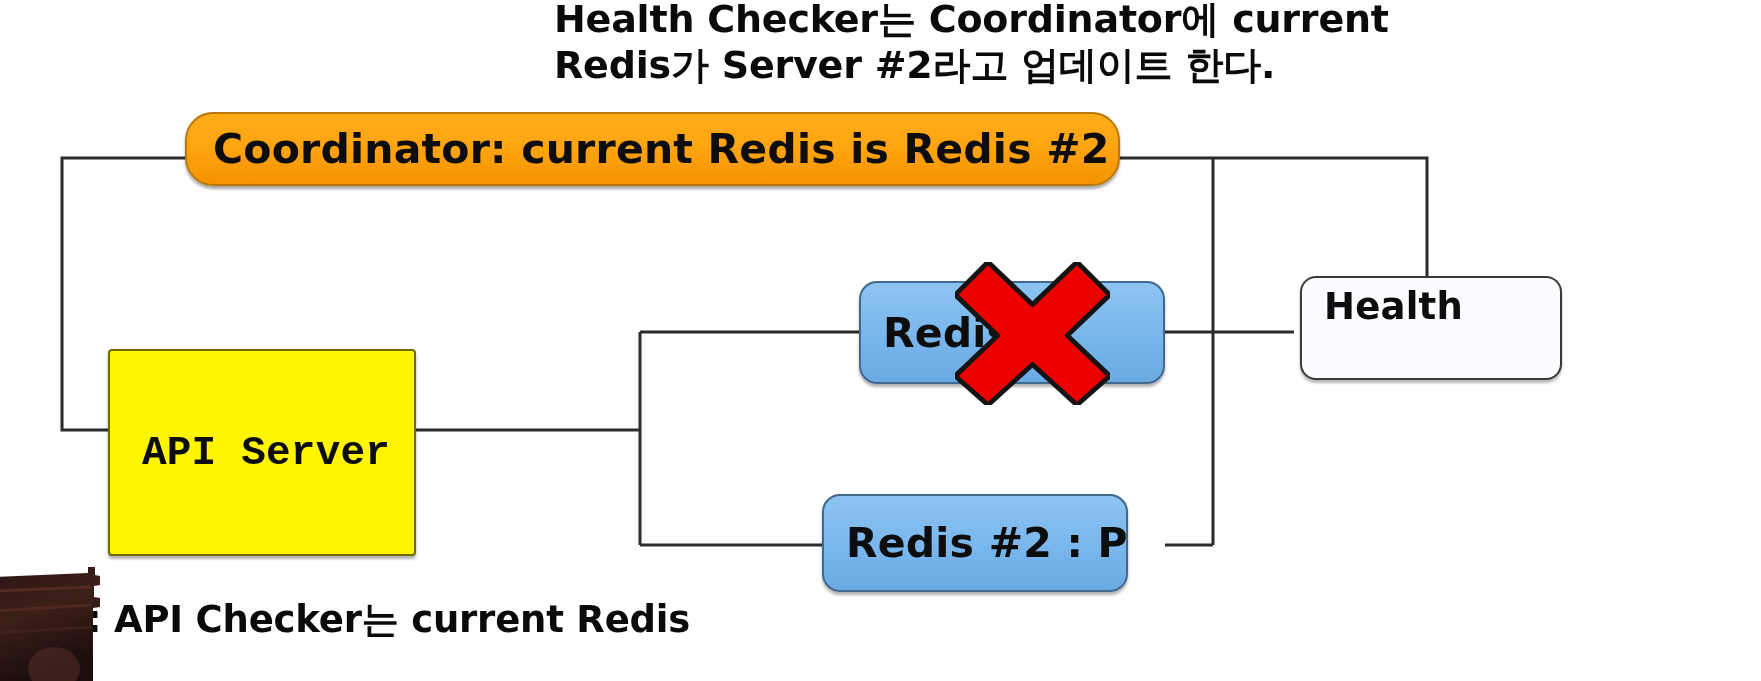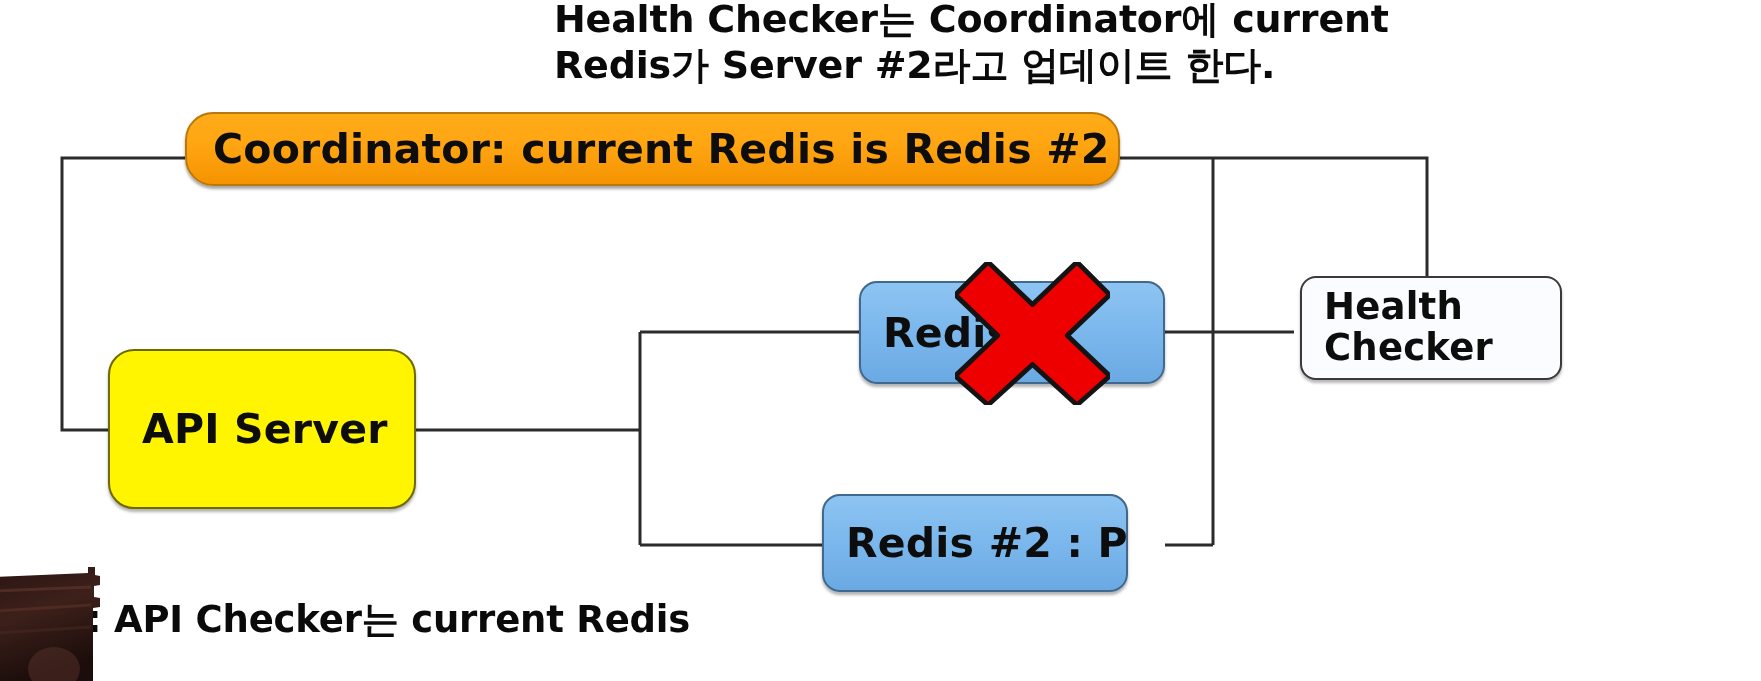--- a/index.html
+++ b/index.html
@@ -36,28 +36,29 @@
     border:2px solid #b9780a;
     border-radius:28px;
     box-shadow:0 3px 3px rgba(0,0,0,.35);
     padding-left:26px;
     font-size:41px;
     font-family:"DejaVu Sans","Liberation Sans",sans-serif;
   }
 
   
   #api-server{
-    left:108px;top:349px;width:308px;height:160px;
+    left:108px;top:349px;width:308px;height:207px;
     background:#fff500;
     border:2px solid #6e6a00;
-    border-radius:26px;
+    border-radius:4px;
     box-shadow:0 3px 3px rgba(0,0,0,.3);
     justify-content:flex-start;
     padding-left:32px;
     font-size:41px;
+    font-family:Liberation Mono, monospace;
   }
 
   
   .redis{
     background:linear-gradient(180deg,#8dc4f2 0%,#79b6ec 55%,#6aa9e2 100%);
     border:2px solid #41688d;
     border-radius:18px;
     box-shadow:0 3px 3px rgba(0,0,0,.3);
     justify-content:flex-start;
     padding-left:22px;
@@ -143,21 +144,20 @@
   <div class="node redis" id="redis-1">
     <span>Redis            P</span>
   </div>
 
   <div class="node redis" id="redis-2">
     <span>Redis #2 : P</span>
   </div>
 
   <div class="node" id="health-checker">
     <span class="hcline">Health</span>
-    <span class="hcline">Checker</span>
   </div>
 
   <svg id="x-mark" viewBox="0 0 160 148" xmlns="http://www.w3.org/2000/svg">
     <polygon points="34,0 80,44 126,0 160,34 116,76 160,118 126,148 80,106 34,148 0,118 44,76 0,34" fill="#ee0000" stroke="#141414" stroke-width="5" stroke-linejoin="round"></polygon>
   </svg>
 
   <div class="caption" id="bottom-caption">
     <span>: API Checker는 current Redis</span>
   </div>
 

